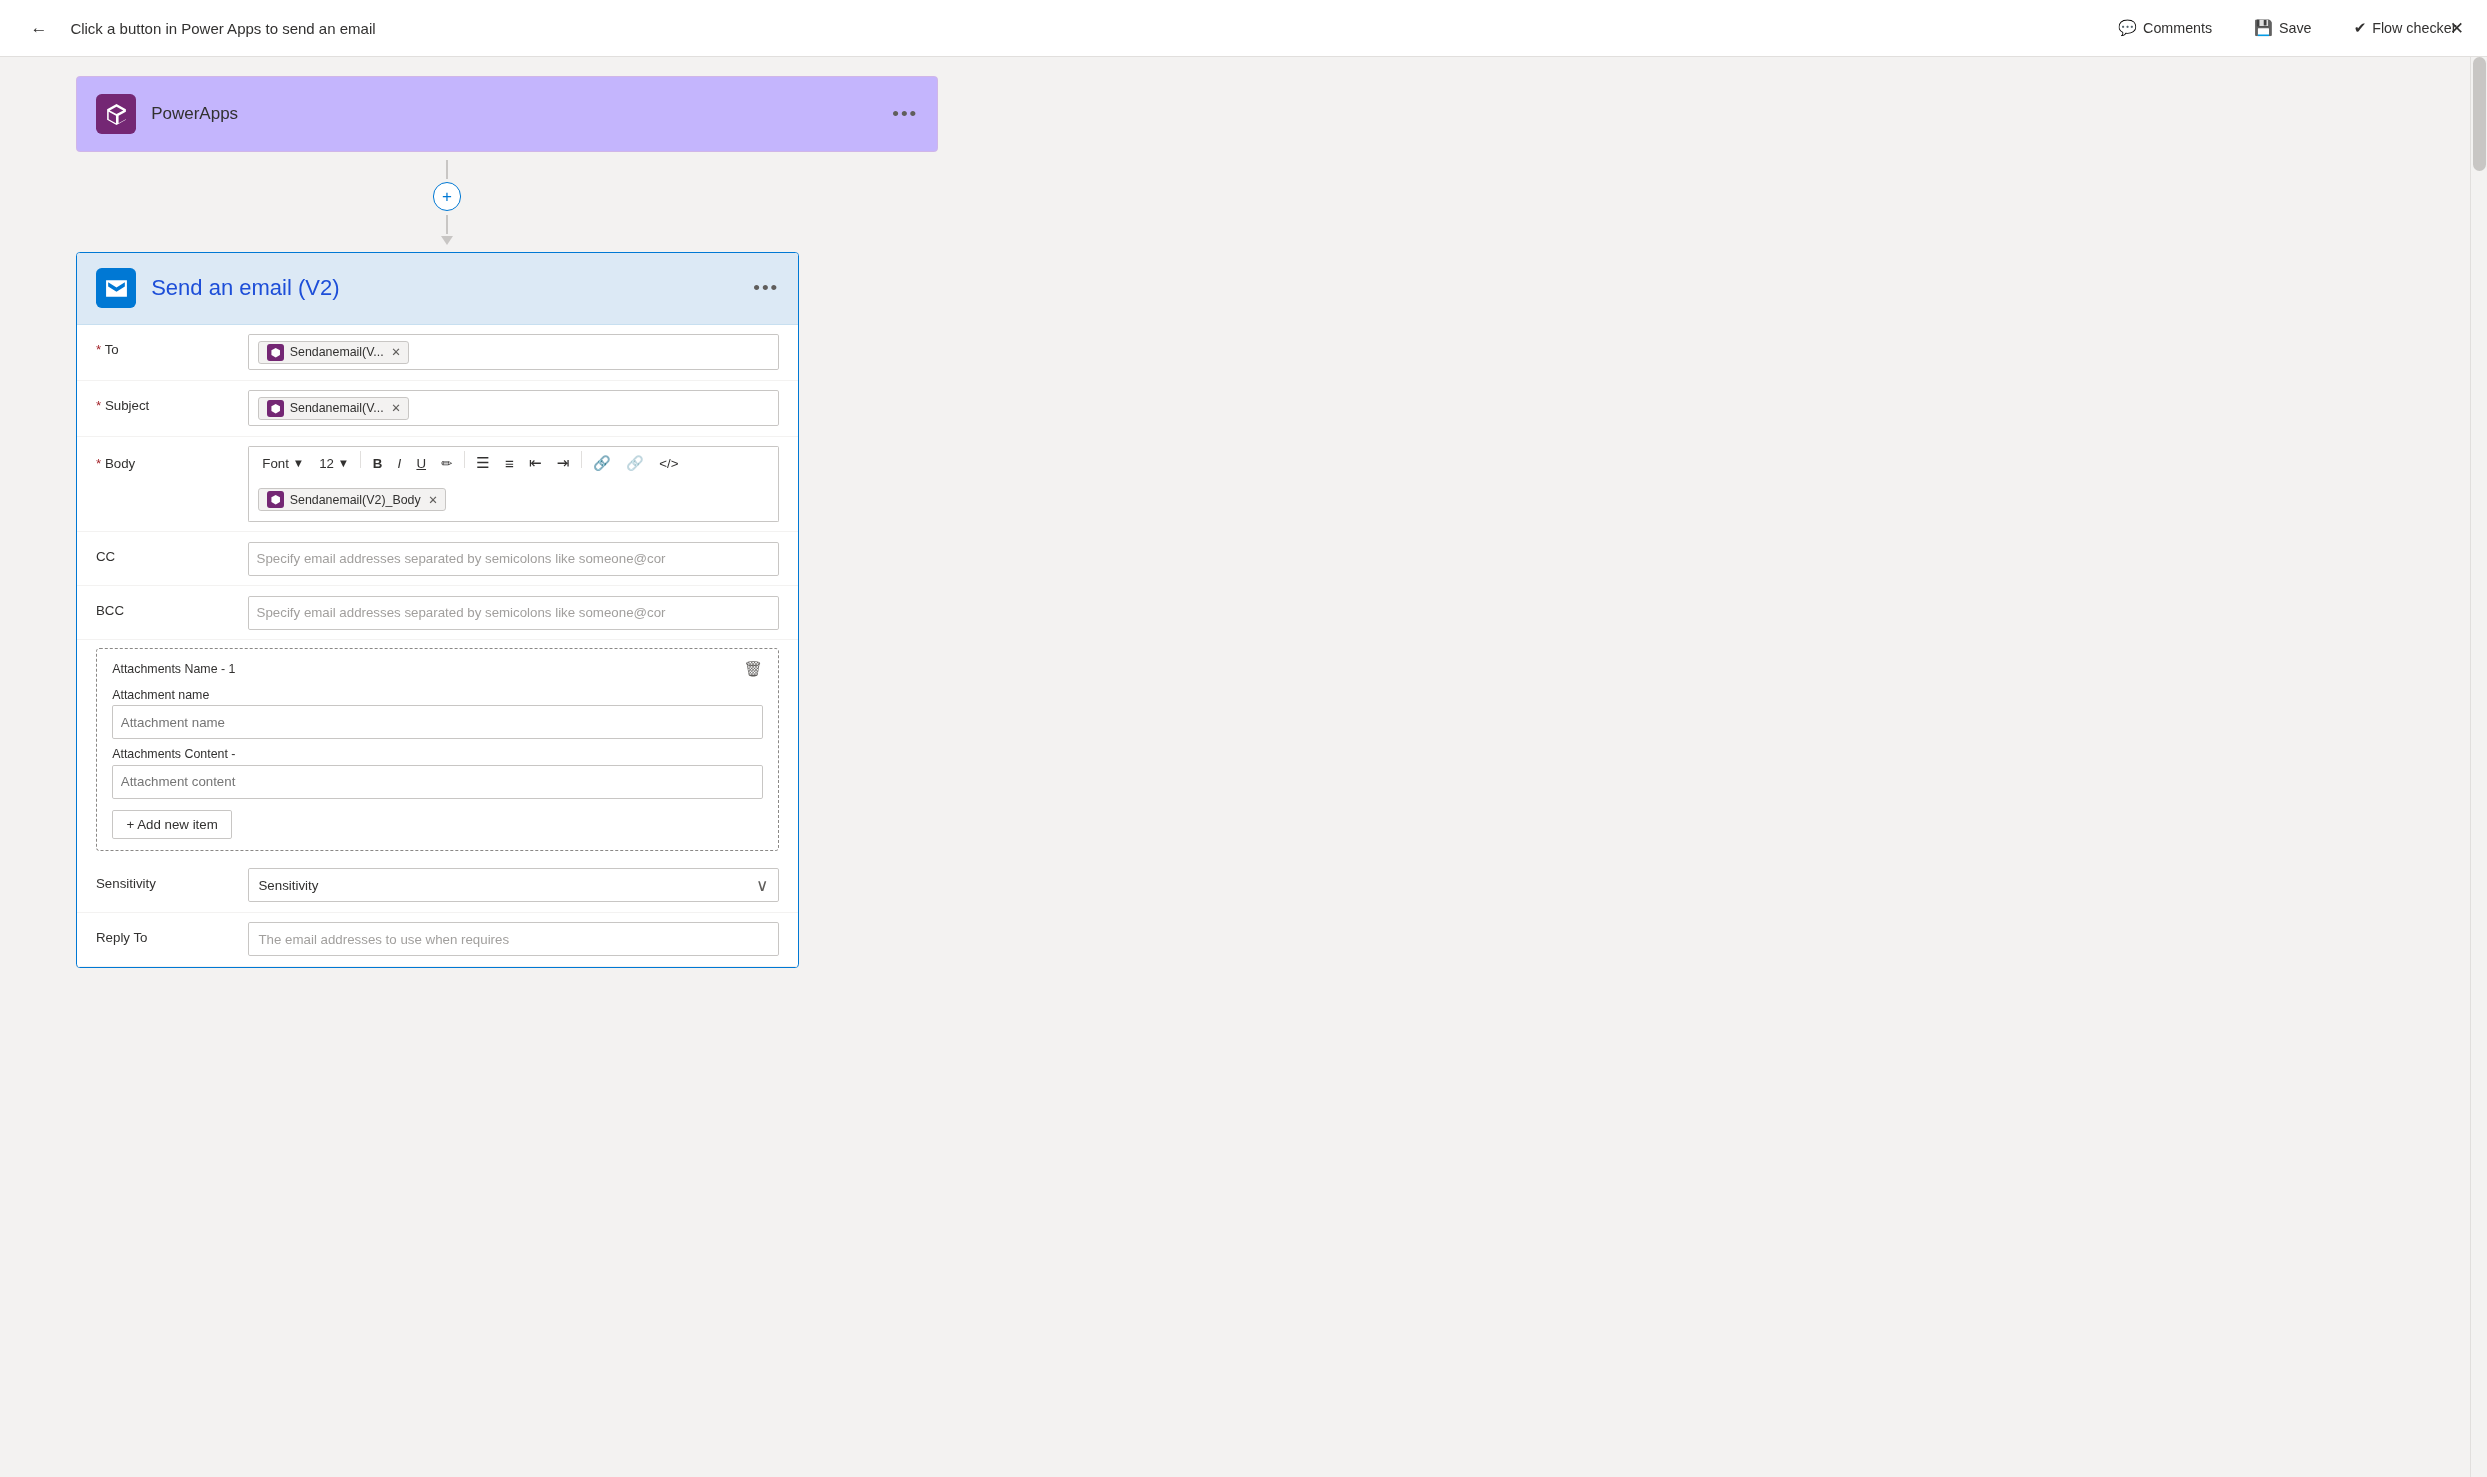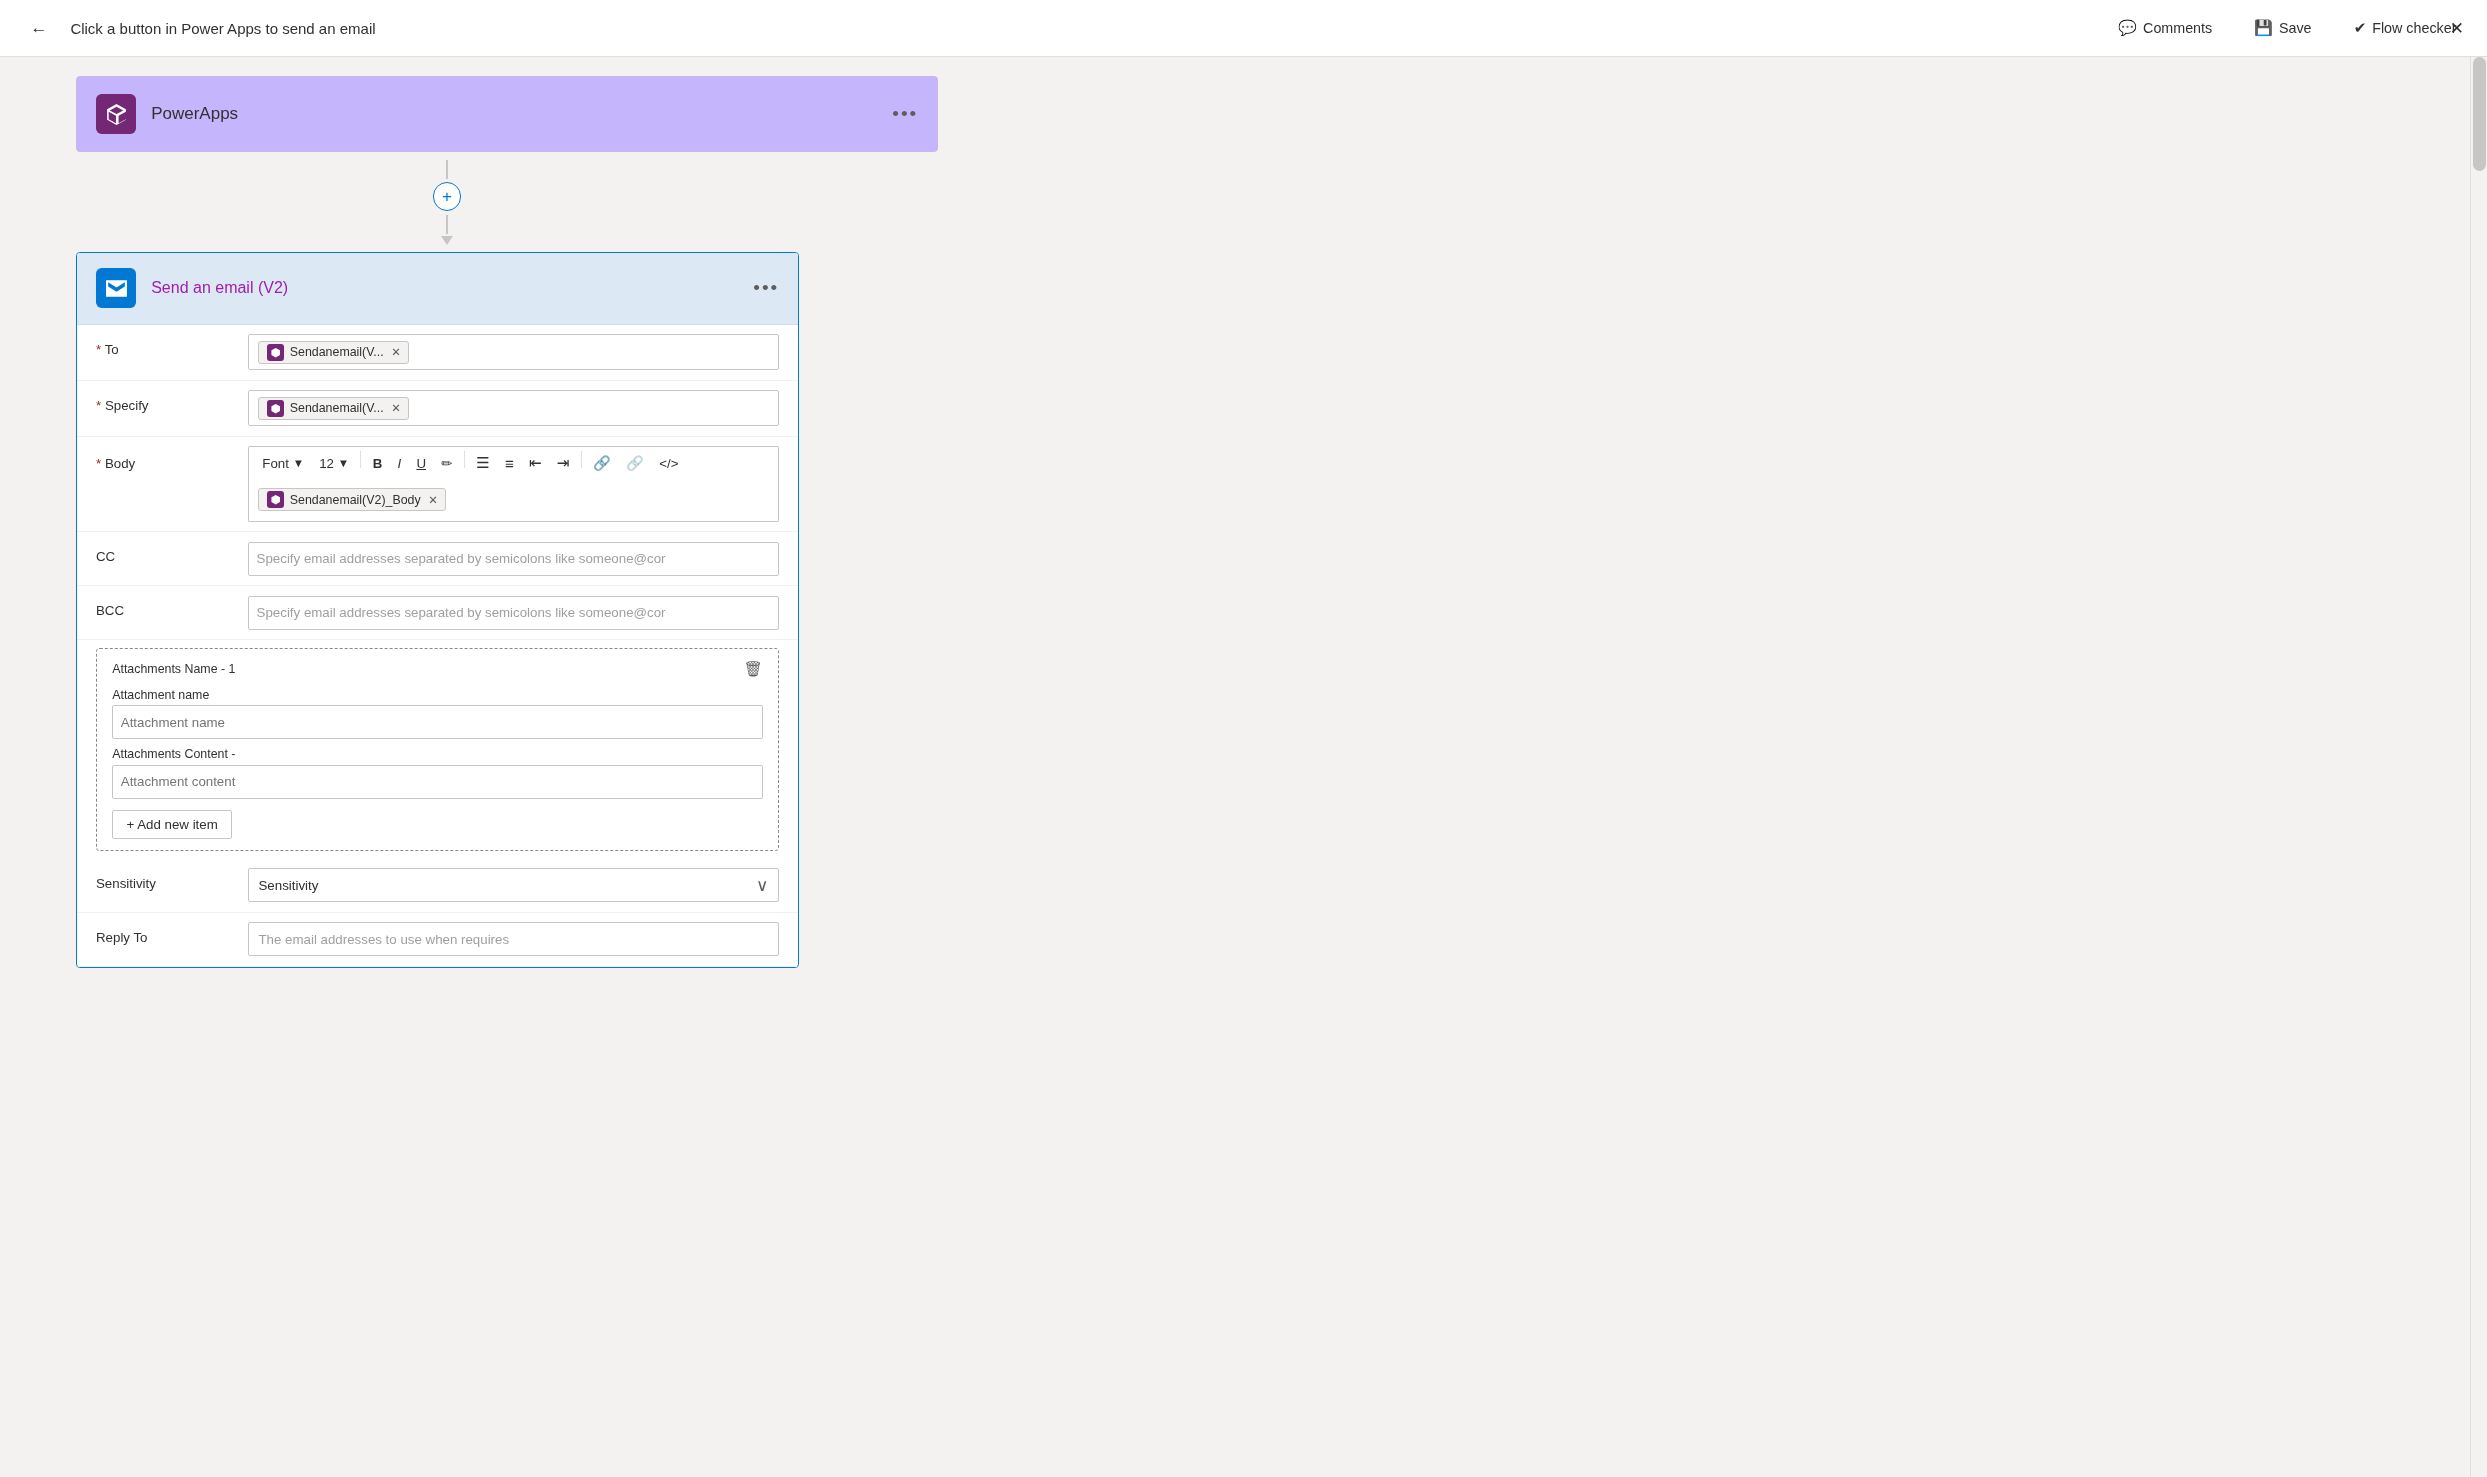--- a/index.html
+++ b/index.html
@@ -200,23 +200,23 @@
       height: 40px;
       background: #0078d4;
       border-radius: 5.7px;
       display: flex;
       align-items: center;
       justify-content: center;
       margin-right: 15.2px;
       flex-shrink: 0;
     }
     .email-card-title {
-      font-size: 16px;
+      font-size: 22px;
       font-weight: 500;
-      color: #a21caf;
+      color: #1d4ed8;
       flex: 1;
     }
 
     
     .form-body {
       padding: 0;
     }
     .form-row {
       display: flex;
       align-items: flex-start;
@@ -528,21 +528,21 @@
                   </svg>
               </span>
               <span>Sendanemail(V...</span>
               <span class="token-chip-close">✕</span>
             </span>
           </div>
         </div>
 
         <div class="form-row">
           <div class="form-label">
-            <span style="color:#a4262c;">* </span><span>Specify</span>
+            <span style="color:#a4262c;">* </span><span>Subject</span>
           </div>
           <div class="form-field">
             <span class="token-chip">
               <span class="token-chip-icon">
                 <svg viewBox="0 0 24 24">
                     <path d="M12 2L3 7v10l9 5 9-5V7L12 2z"></path>
                   </svg>
               </span>
               <span>Sendanemail(V...</span>
               <span class="token-chip-close">✕</span>

